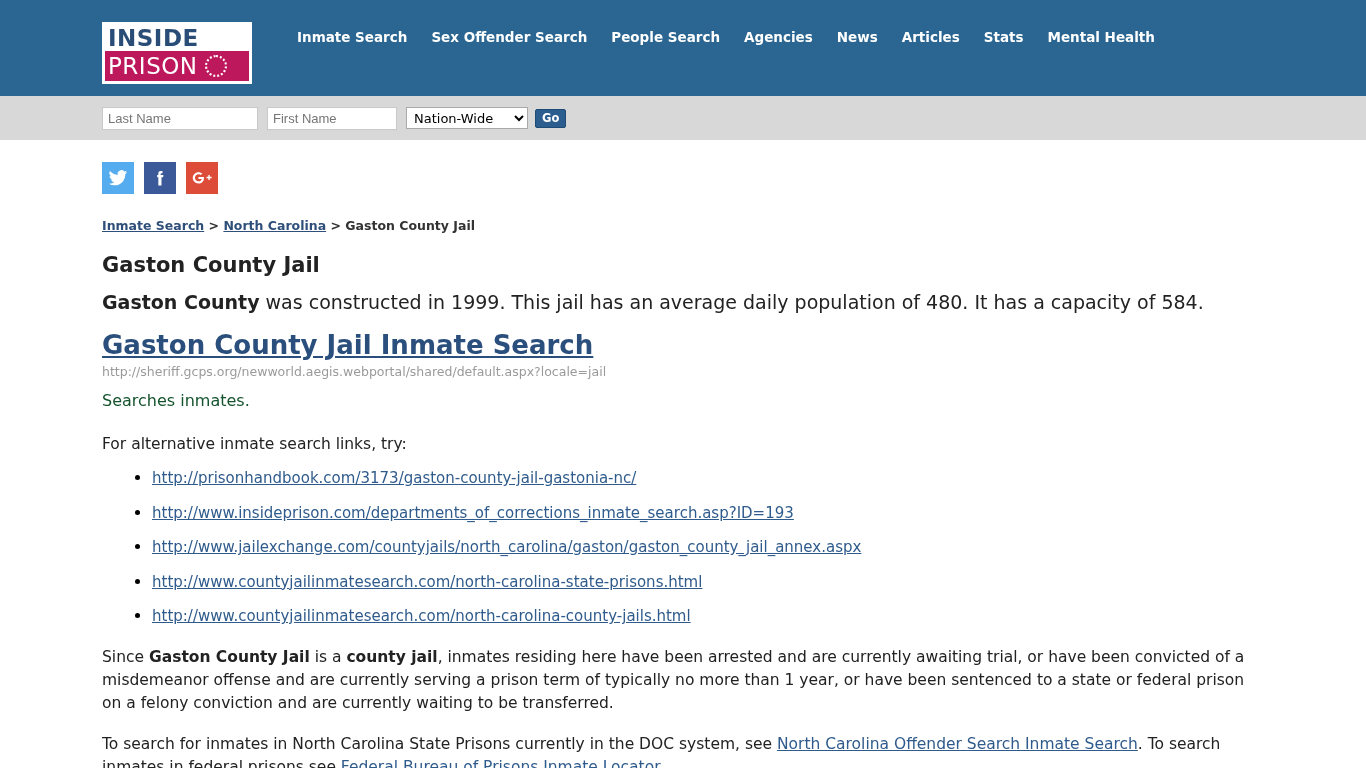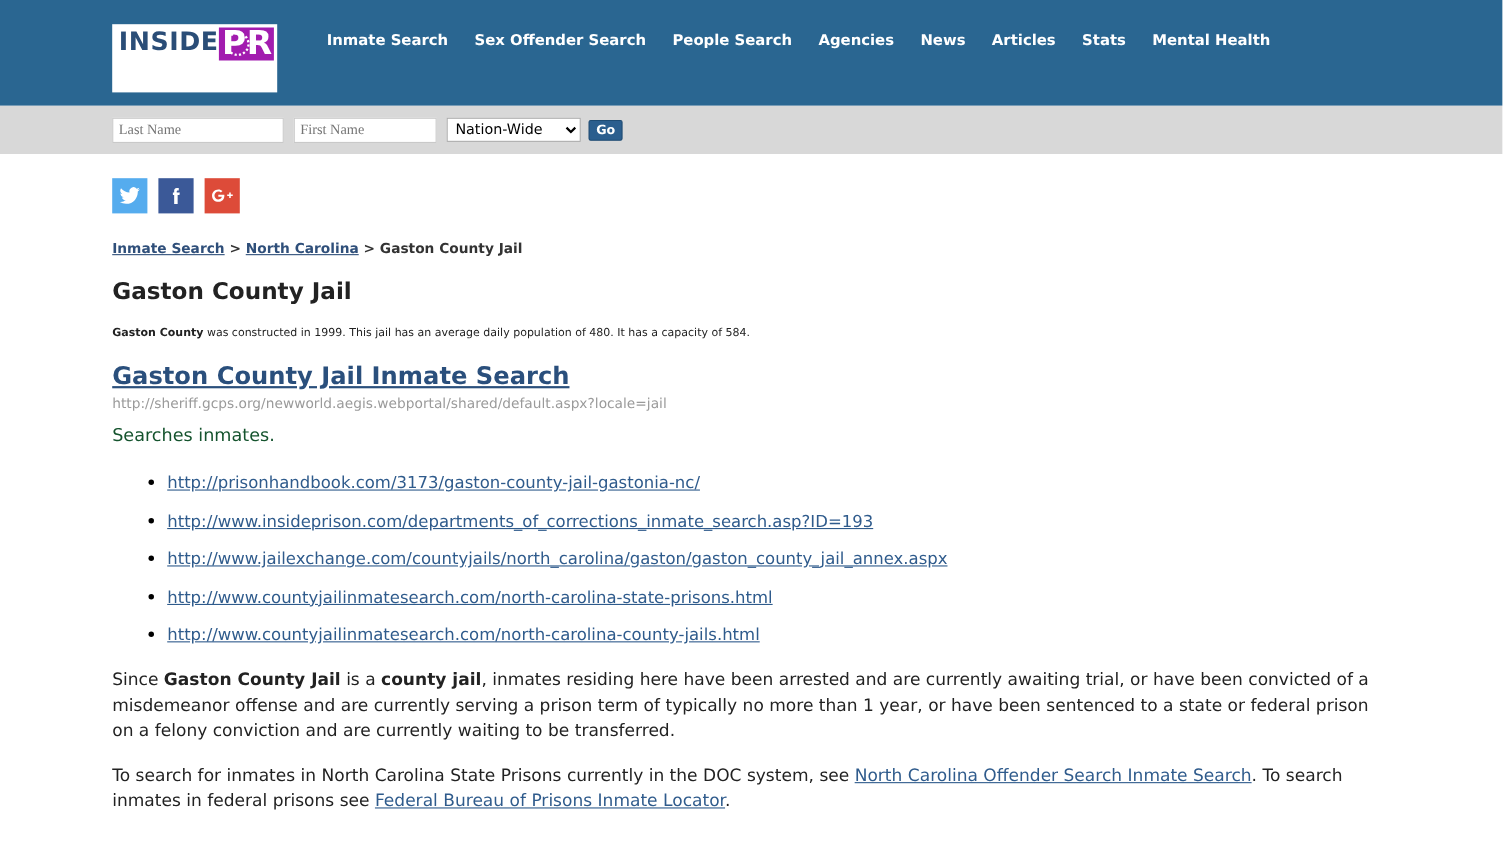--- a/index.html
+++ b/index.html
@@ -26,40 +26,41 @@
     display: flex;
     align-items: flex-start;
   }
   .logo {
     width: 150px;
     height: 62px;
     background: #ffffff;
     margin-top: 22px;
     padding: 3px;
     display: flex;
+    flex-direction: column;
     justify-content: space-between;
     flex: 0 0 auto;
   }
   .logo-top {
     height: 26px;
     background: #ffffff;
     color: #2a4d77;
     font-family: "DejaVu Sans", "Liberation Sans", sans-serif;
     font-weight: bold;
     font-size: 23px;
     line-height: 26px;
     letter-spacing: 0.5px;
     padding-left: 3px;
   }
   .logo-bottom {
     height: 30px;
-    background: #a21caf;
+    background: #be185d;
     color: #ffffff;
-    font-weight: bold;
-    font-size: 30px;
+    font-weight: normal;
+    font-size: 23px;
     line-height: 30px;
     letter-spacing: 0.5px;
     padding-left: 3px;
     position: relative;
     overflow: hidden;
   }
   .logo-ring {
     position: absolute;
     right: 22px;
     top: 4px;
@@ -94,21 +95,21 @@
     height: 44px;
     width: 100%;
     display: flex;
     align-items: center;
     padding-left: 102px;
   }
   .search-strip input[type="text"] {
     height: 23px;
     border: 1px solid #c9c9c9;
     background: #ffffff;
-    font-family: Liberation Serif, serif;
+    font-family: Liberation Sans, sans-serif;
     font-size: 13px;
     color: #222;
     padding: 1px 5px;
     outline: none;
   }
   #last-name-input { width: 156px; margin-right: 9px; }
   #first-name-input { width: 130px; margin-right: 9px; }
   .search-strip select {
     height: 22px;
     width: 122px;
@@ -178,31 +179,31 @@
 
   h1.page-title {
     font-size: 21px;
     font-weight: bold;
     color: #222222;
     margin: 18px 0 14px 0;
     font-family: "DejaVu Sans", "Liberation Sans", sans-serif;
   }
 
   p.body-text {
-    font-size: 10px;
+    font-size: 19px;
     color: #222222;
     margin: 0 0 14px 0;
     line-height: 23px;
     font-family: "DejaVu Sans", "Liberation Sans", sans-serif;
   }
   p.body-text b { font-weight: bold; }
 
   h2.search-link-heading {
     margin: 16px 0 4px 0;
-    font-size: 22px;
+    font-size: 26px;
     font-weight: bold;
     font-family: "DejaVu Sans", "Liberation Sans", sans-serif;
   }
   h2.search-link-heading a {
     color: #2a4f7c;
     text-decoration: underline;
   }
 
   .raw-url {
     font-size: 12.5px;
@@ -329,20 +330,21 @@
   <p class="body-text"><b>Gaston County</b><span> was constructed in 1999. This jail has an average daily population of 480. It has a capacity of 584.</span></p>
 
   <h2 class="search-link-heading">
     <a href="#">Gaston County Jail Inmate Search</a>
   </h2>
 
   <div class="raw-url">http://sheriff.gcps.org/newworld.aegis.webportal/shared/default.aspx?locale=jail</div>
 
   <p class="small-desc">Searches inmates.</p>
 
+  <p class="alt-intro">For alternative inmate search links, try:</p>
 
   <ul class="alt-links">
     <li><a href="#">http://prisonhandbook.com/3173/gaston-county-jail-gastonia-nc/</a></li>
     <li><a href="#">http://www.insideprison.com/departments_of_corrections_inmate_search.asp?ID=193</a></li>
     <li><a href="#">http://www.jailexchange.com/countyjails/north_carolina/gaston/gaston_county_jail_annex.aspx</a></li>
     <li><a href="#">http://www.countyjailinmatesearch.com/north-carolina-state-prisons.html</a></li>
     <li><a href="#">http://www.countyjailinmatesearch.com/north-carolina-county-jails.html</a></li>
   </ul>
 
 

